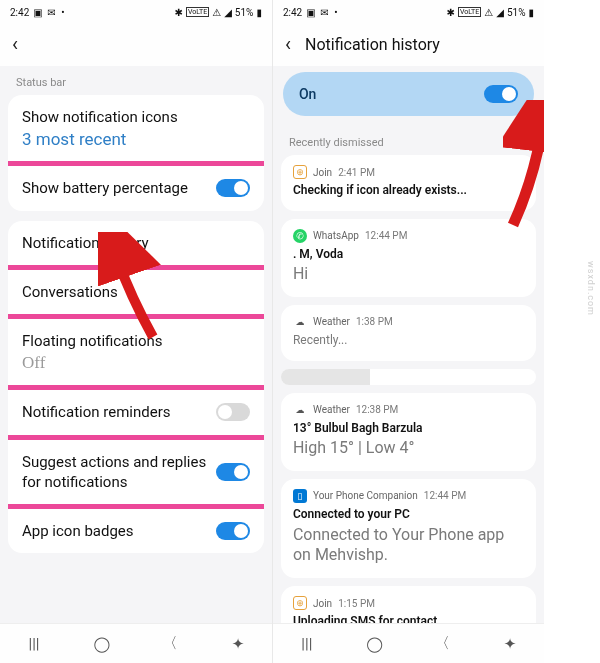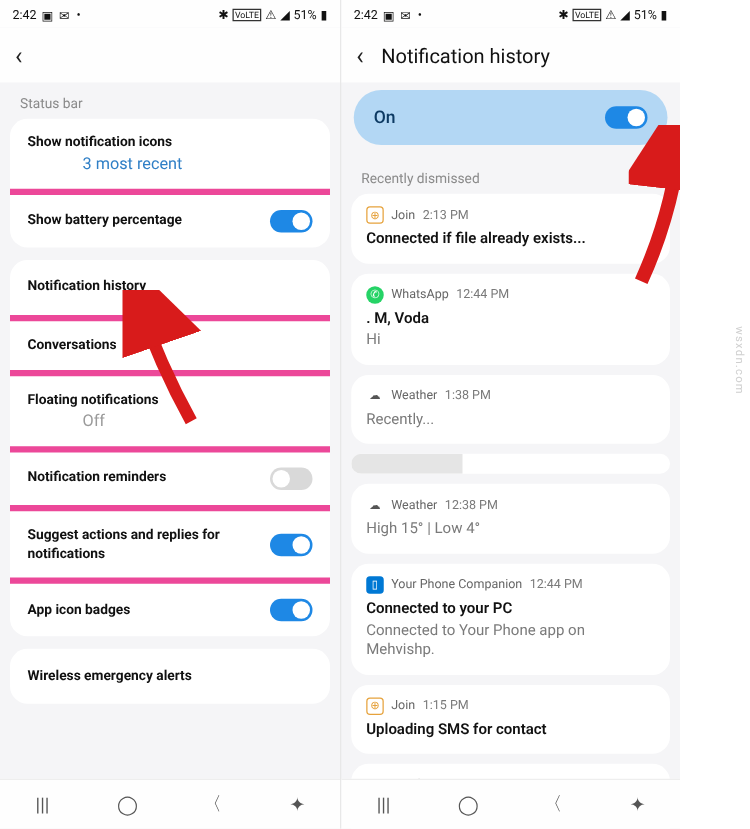--- a/index.html
+++ b/index.html
@@ -23,42 +23,42 @@
   .header { display: flex; align-items: center; height: 44px; padding: 0 12px; background: #fefefe; }
   .back { font-size: 20px; color: #222; margin-right: 14px; line-height: 1; }
   .title { font-size: 16px; color: #111; font-weight: 400; }
 
   .section-label { font-size: 11px; color: #8a8a8a; padding: 10px 16px 6px; }
 
   .card { background: #ffffff; border-radius: 14px; margin: 0 8px 10px; overflow: hidden; }
   .row { display: flex; align-items: center; padding: 12px 14px; min-height: 44px; }
   .row + .row { border-top: 5px solid #ec4899; }
   .row-col { flex-direction: column; align-items: flex-start; justify-content: center; }
-  .row .label { font-size: 11px; color: #111; line-height: 1.35; flex: 1; padding-right: 8px; font-weight: bold; }
-  .row .sub { font-size: 13px; margin-top: 2px; margin-left: 44px; }
+  .row .label { font-size: 15px; color: #111; line-height: 1.35; flex: 1; padding-right: 8px; }
+  .row .sub { font-size: 17px; margin-top: 2px; }
   .sub-blue { color: #2f7fc6; }
-  .sub-gray { color: #9a9a9a; }
+  .sub-gray { color: #9a9a9a; font-family: Liberation Serif, serif; }
 
   .toggle { width: 34px; height: 18px; border-radius: 10px; position: relative; flex-shrink: 0; }
   .toggle .knob { width: 14px; height: 14px; border-radius: 50%; background: #fff; position: absolute; top: 2px; }
   .toggle.on { background: #1e88e5; }
   .toggle.on .knob { right: 2px; }
   .toggle.off { background: #d9d9d9; }
   .toggle.off .knob { left: 2px; }
 
   
   .bluebar { background: #b3d7f4; border-radius: 22px; margin: 6px 10px 10px; height: 44px; display: flex; align-items: center; justify-content: space-between; padding: 0 16px; }
   .bluebar .on-label { font-size: 14px; color: #0d3a63; font-weight: 500; }
 
   .notif { background: #ffffff; border-radius: 14px; margin: 0 8px 8px; padding: 10px 12px 12px; }
   .notif-head { display: flex; align-items: center; gap: 6px; font-size: 10px; color: #7a7a7a; margin-bottom: 4px; }
   .notif-head .app { color: #666; }
   .nicon { width: 14px; height: 14px; border-radius: 3px; display: inline-flex; align-items: center; justify-content: center; font-size: 9px; flex-shrink: 0; }
   .notif-title { font-size: 12px; font-weight: 600; color: #111; line-height: 1.3; }
-  .notif-sub { font-size: 12px; color: #7a7a7a; margin-top: 2px; line-height: 1.3; }
+  .notif-sub { font-size: 16px; color: #7a7a7a; margin-top: 2px; line-height: 1.3; }
 
   .loadbar { height: 16px; background: #fff; border-radius: 10px; margin: 0 8px 8px; position: relative; overflow: hidden; }
   .loadbar::before { content:''; position:absolute; left:0; top:0; bottom:0; width:35%; background:#e5e5e5; }
 
   .navbar { position: absolute; bottom: 0; left: 0; right: 0; height: 40px; background: #fefefe; display: flex; align-items: center; justify-content: space-around; border-top: 1px solid #eee; }
   .nav-item { color: #555; font-size: 15px; display:flex; align-items:center; justify-content:center; width:40px; height:30px; }
 
   .arrow { position: absolute; pointer-events: none; }
   .arrow svg { display: block; }
 
@@ -130,25 +130,20 @@
           </span>
       </div>
       <div class="row">
         <span class="label">App icon badges</span>
         <span class="toggle on">
             <span class="knob"></span>
           </span>
       </div>
     </div>
 
-    <div class="card">
-      <div class="row">
-        <span class="label">Wireless emergency alerts</span>
-      </div>
-    </div>
 
     <div class="navbar">
       <div class="nav-item">|||</div>
       <div class="nav-item">◯</div>
       <div class="nav-item">〈</div>
       <div class="nav-item">✦</div>
     </div>
 
     <div class="arrow" style="left:98px; top:232px;">
       <svg width="70" height="110" viewBox="0 0 70 110">
@@ -191,23 +186,23 @@
           <span class="knob"></span>
         </span>
     </div>
 
     <div class="section-label">Recently dismissed</div>
 
     <div class="notif">
       <div class="notif-head">
         <span class="nicon" style="background:#fff;border:1px solid #e6a23c;color:#e6a23c;">⊕</span>
         <span class="app">Join</span>
-        <span>2:13 PM</span>
-      </div>
-      <div class="notif-title">Connected if file already exists...</div>
+        <span>2:41 PM</span>
+      </div>
+      <div class="notif-title">Checking if icon already exists...</div>
     </div>
 
     <div class="notif">
       <div class="notif-head">
         <span class="nicon" style="background:#25d366;color:#fff;border-radius:50%;">✆</span>
         <span class="app">WhatsApp</span>
         <span>12:44 PM</span>
       </div>
       <div class="notif-title">. M, Voda</div>
       <div class="notif-sub">Hi</div>
@@ -223,20 +218,21 @@
     </div>
 
     <div class="loadbar"></div>
 
     <div class="notif">
       <div class="notif-head">
         <span class="nicon" style="color:#555;">☁</span>
         <span class="app">Weather</span>
         <span>12:38 PM</span>
       </div>
+      <div class="notif-title">13° Bulbul Bagh Barzula</div>
       <div class="notif-sub">High 15° | Low 4°</div>
     </div>
 
     <div class="notif">
       <div class="notif-head">
         <span class="nicon" style="background:#0078d4;color:#fff;">▯</span>
         <span class="app">Your Phone Companion</span>
         <span>12:44 PM</span>
       </div>
       <div class="notif-title">Connected to your PC</div>

